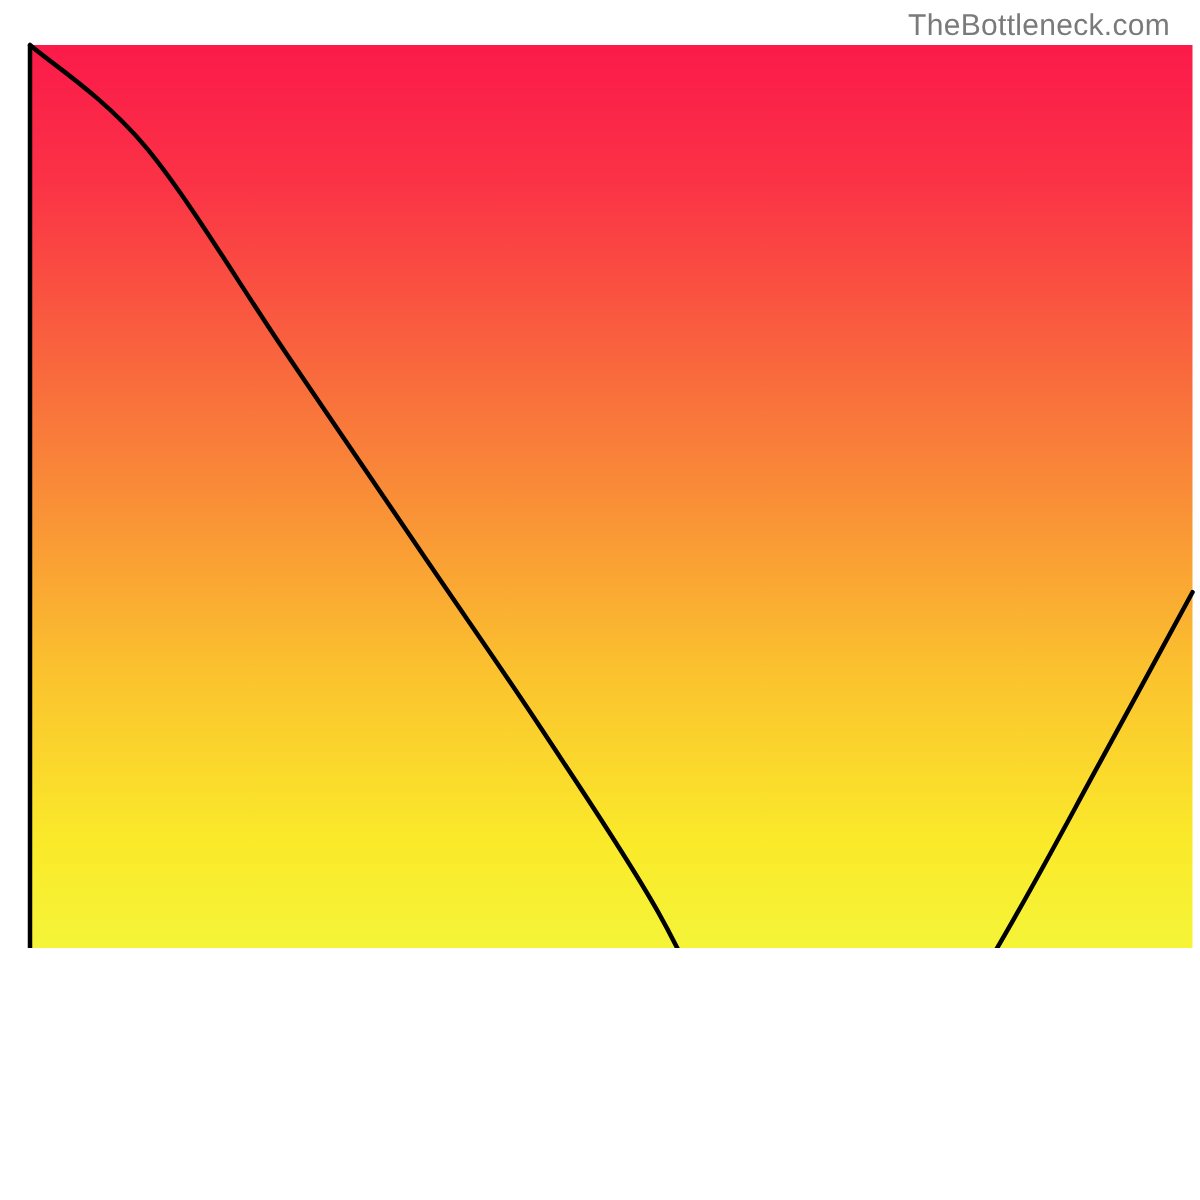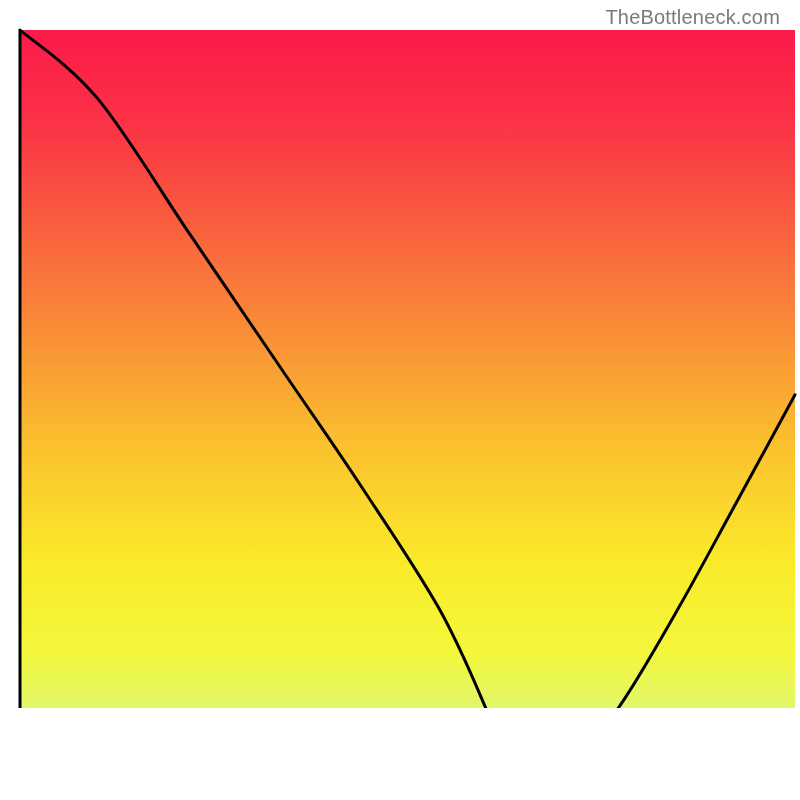--- a/index.html
+++ b/index.html
@@ -4,21 +4,21 @@
 <style>
   body {
     margin: 0;
     padding: 0;
     background: #ffffff;
     font-family: Arial, Helvetica, sans-serif;
   }
   .chart-container {
     position: relative;
     width: 800px;
-    height: 708px;
+    height: 632px;
   }
   .attribution {
     position: absolute;
     top: 6px;
     right: 20px;
     color: #7a7a7a;
     font-size: 20px;
     font-weight: 500;
     letter-spacing: 0.2px;
   }

